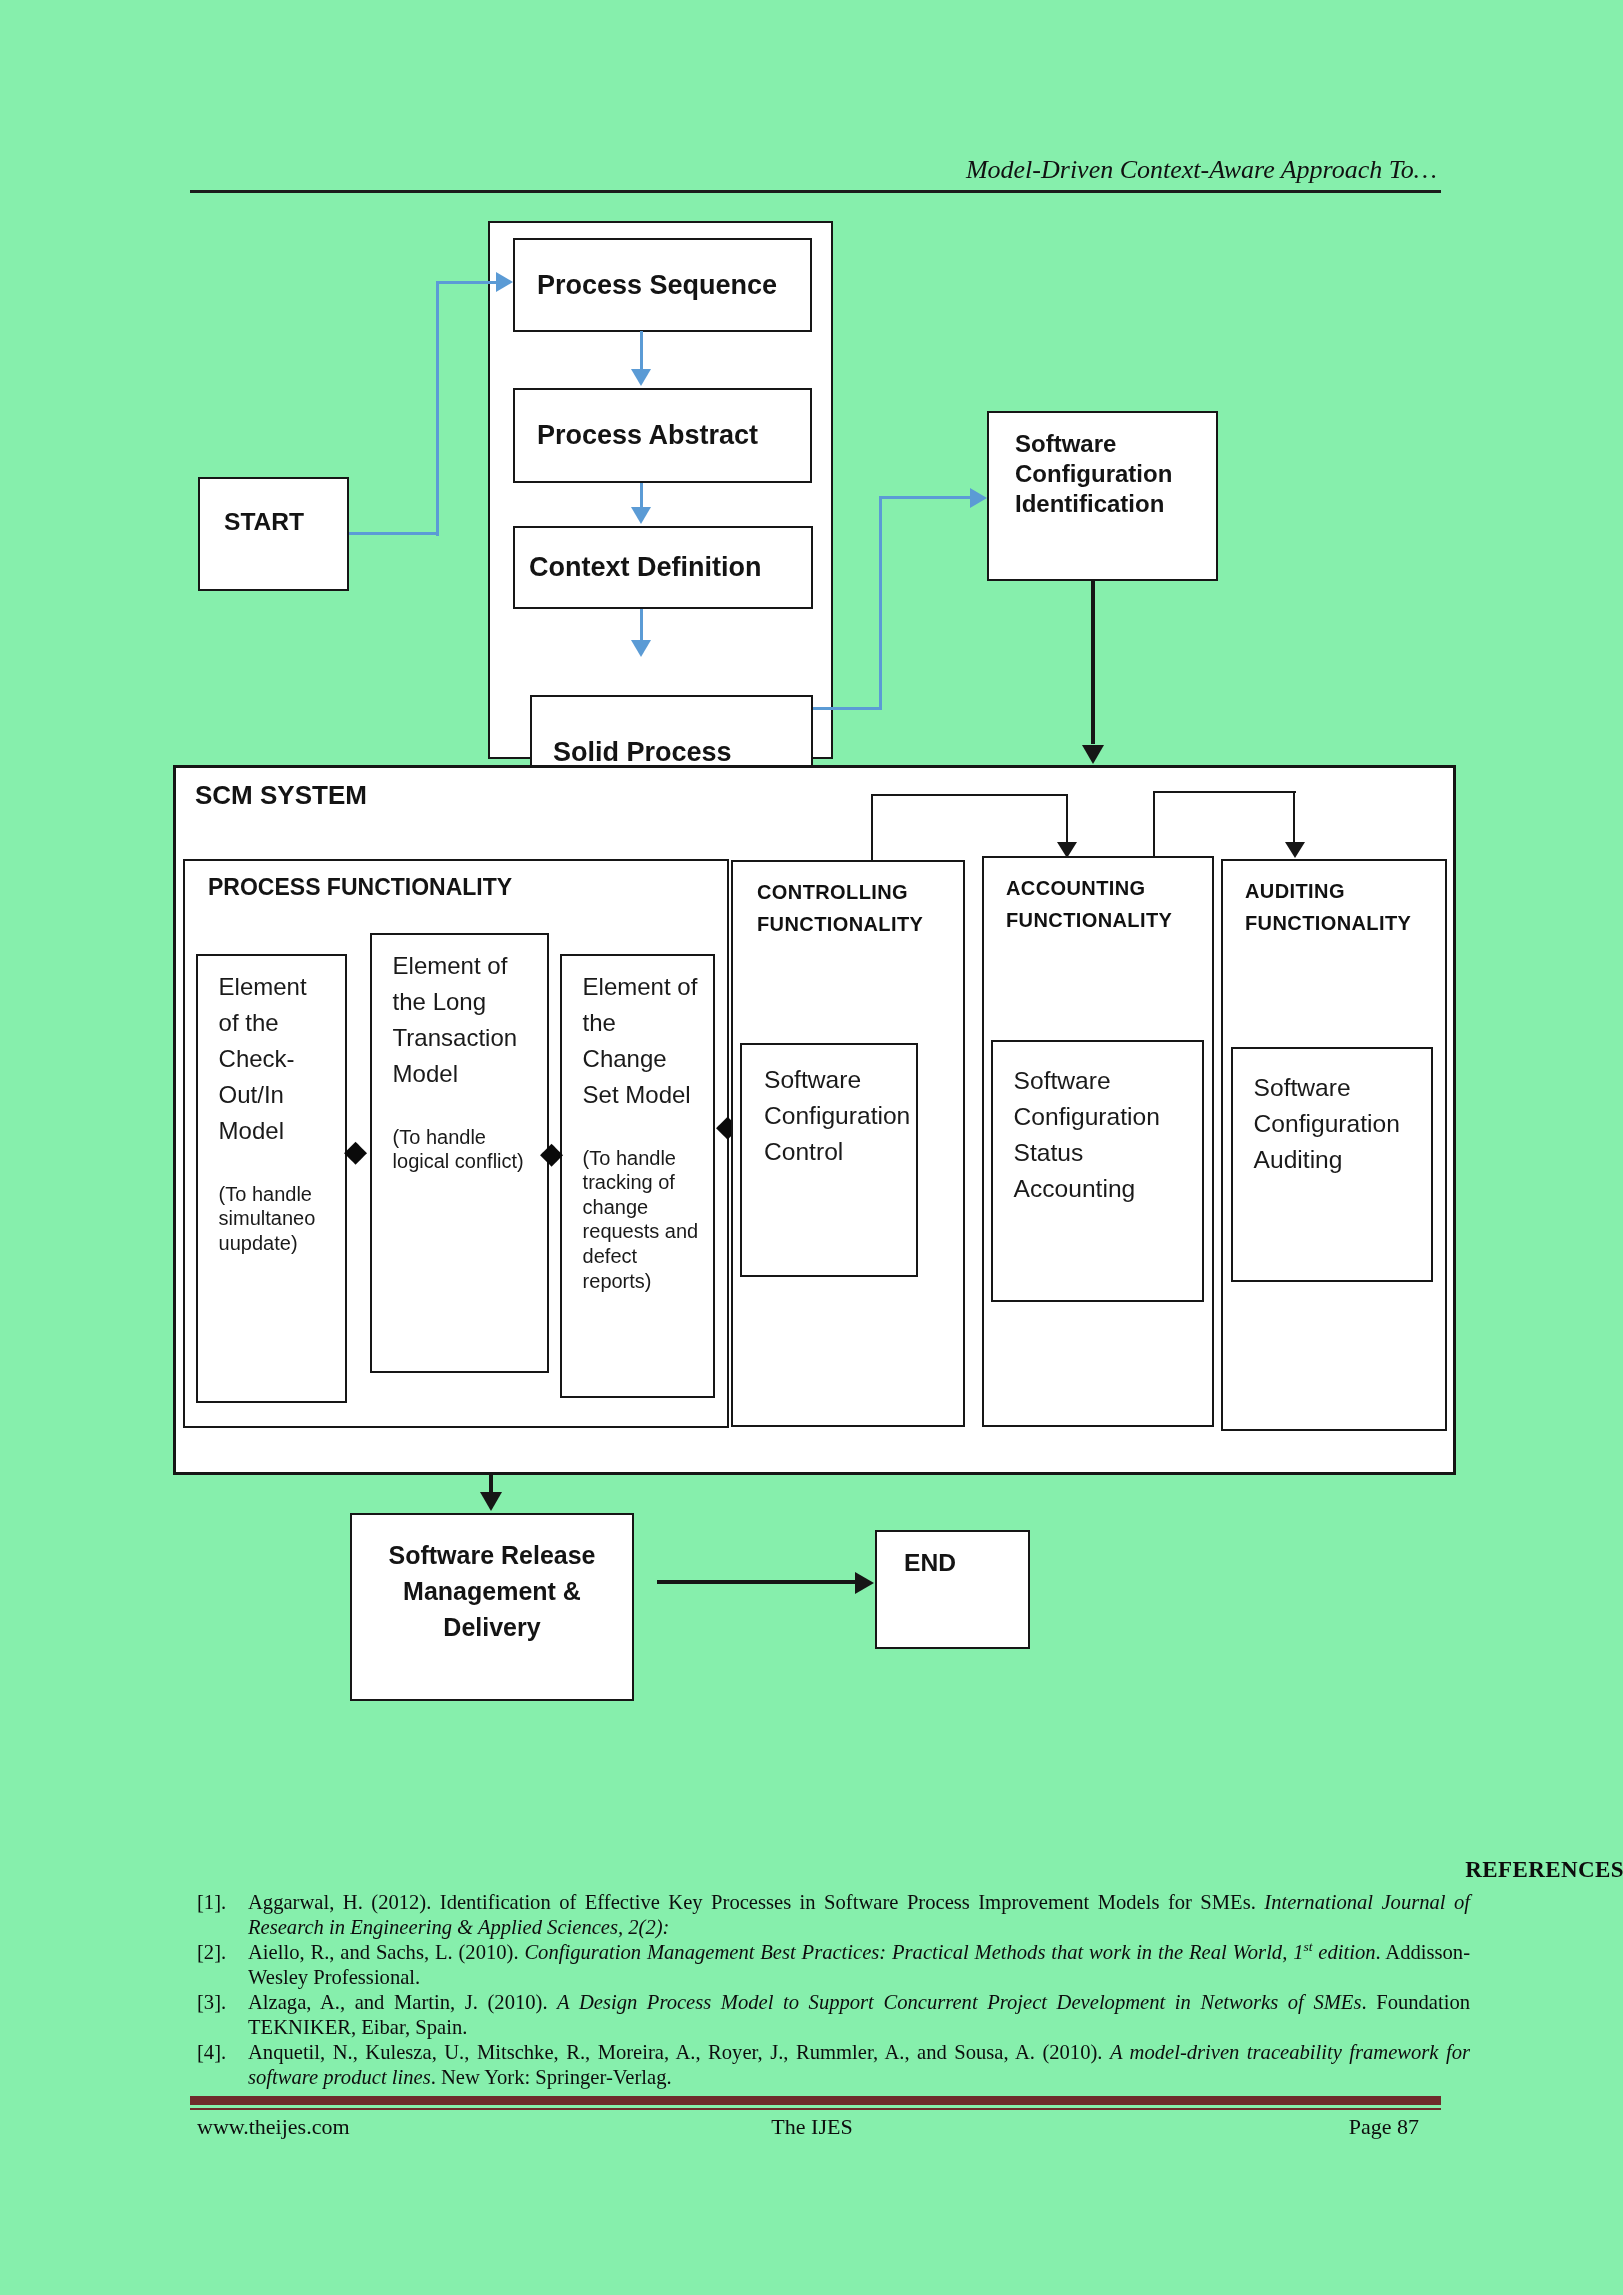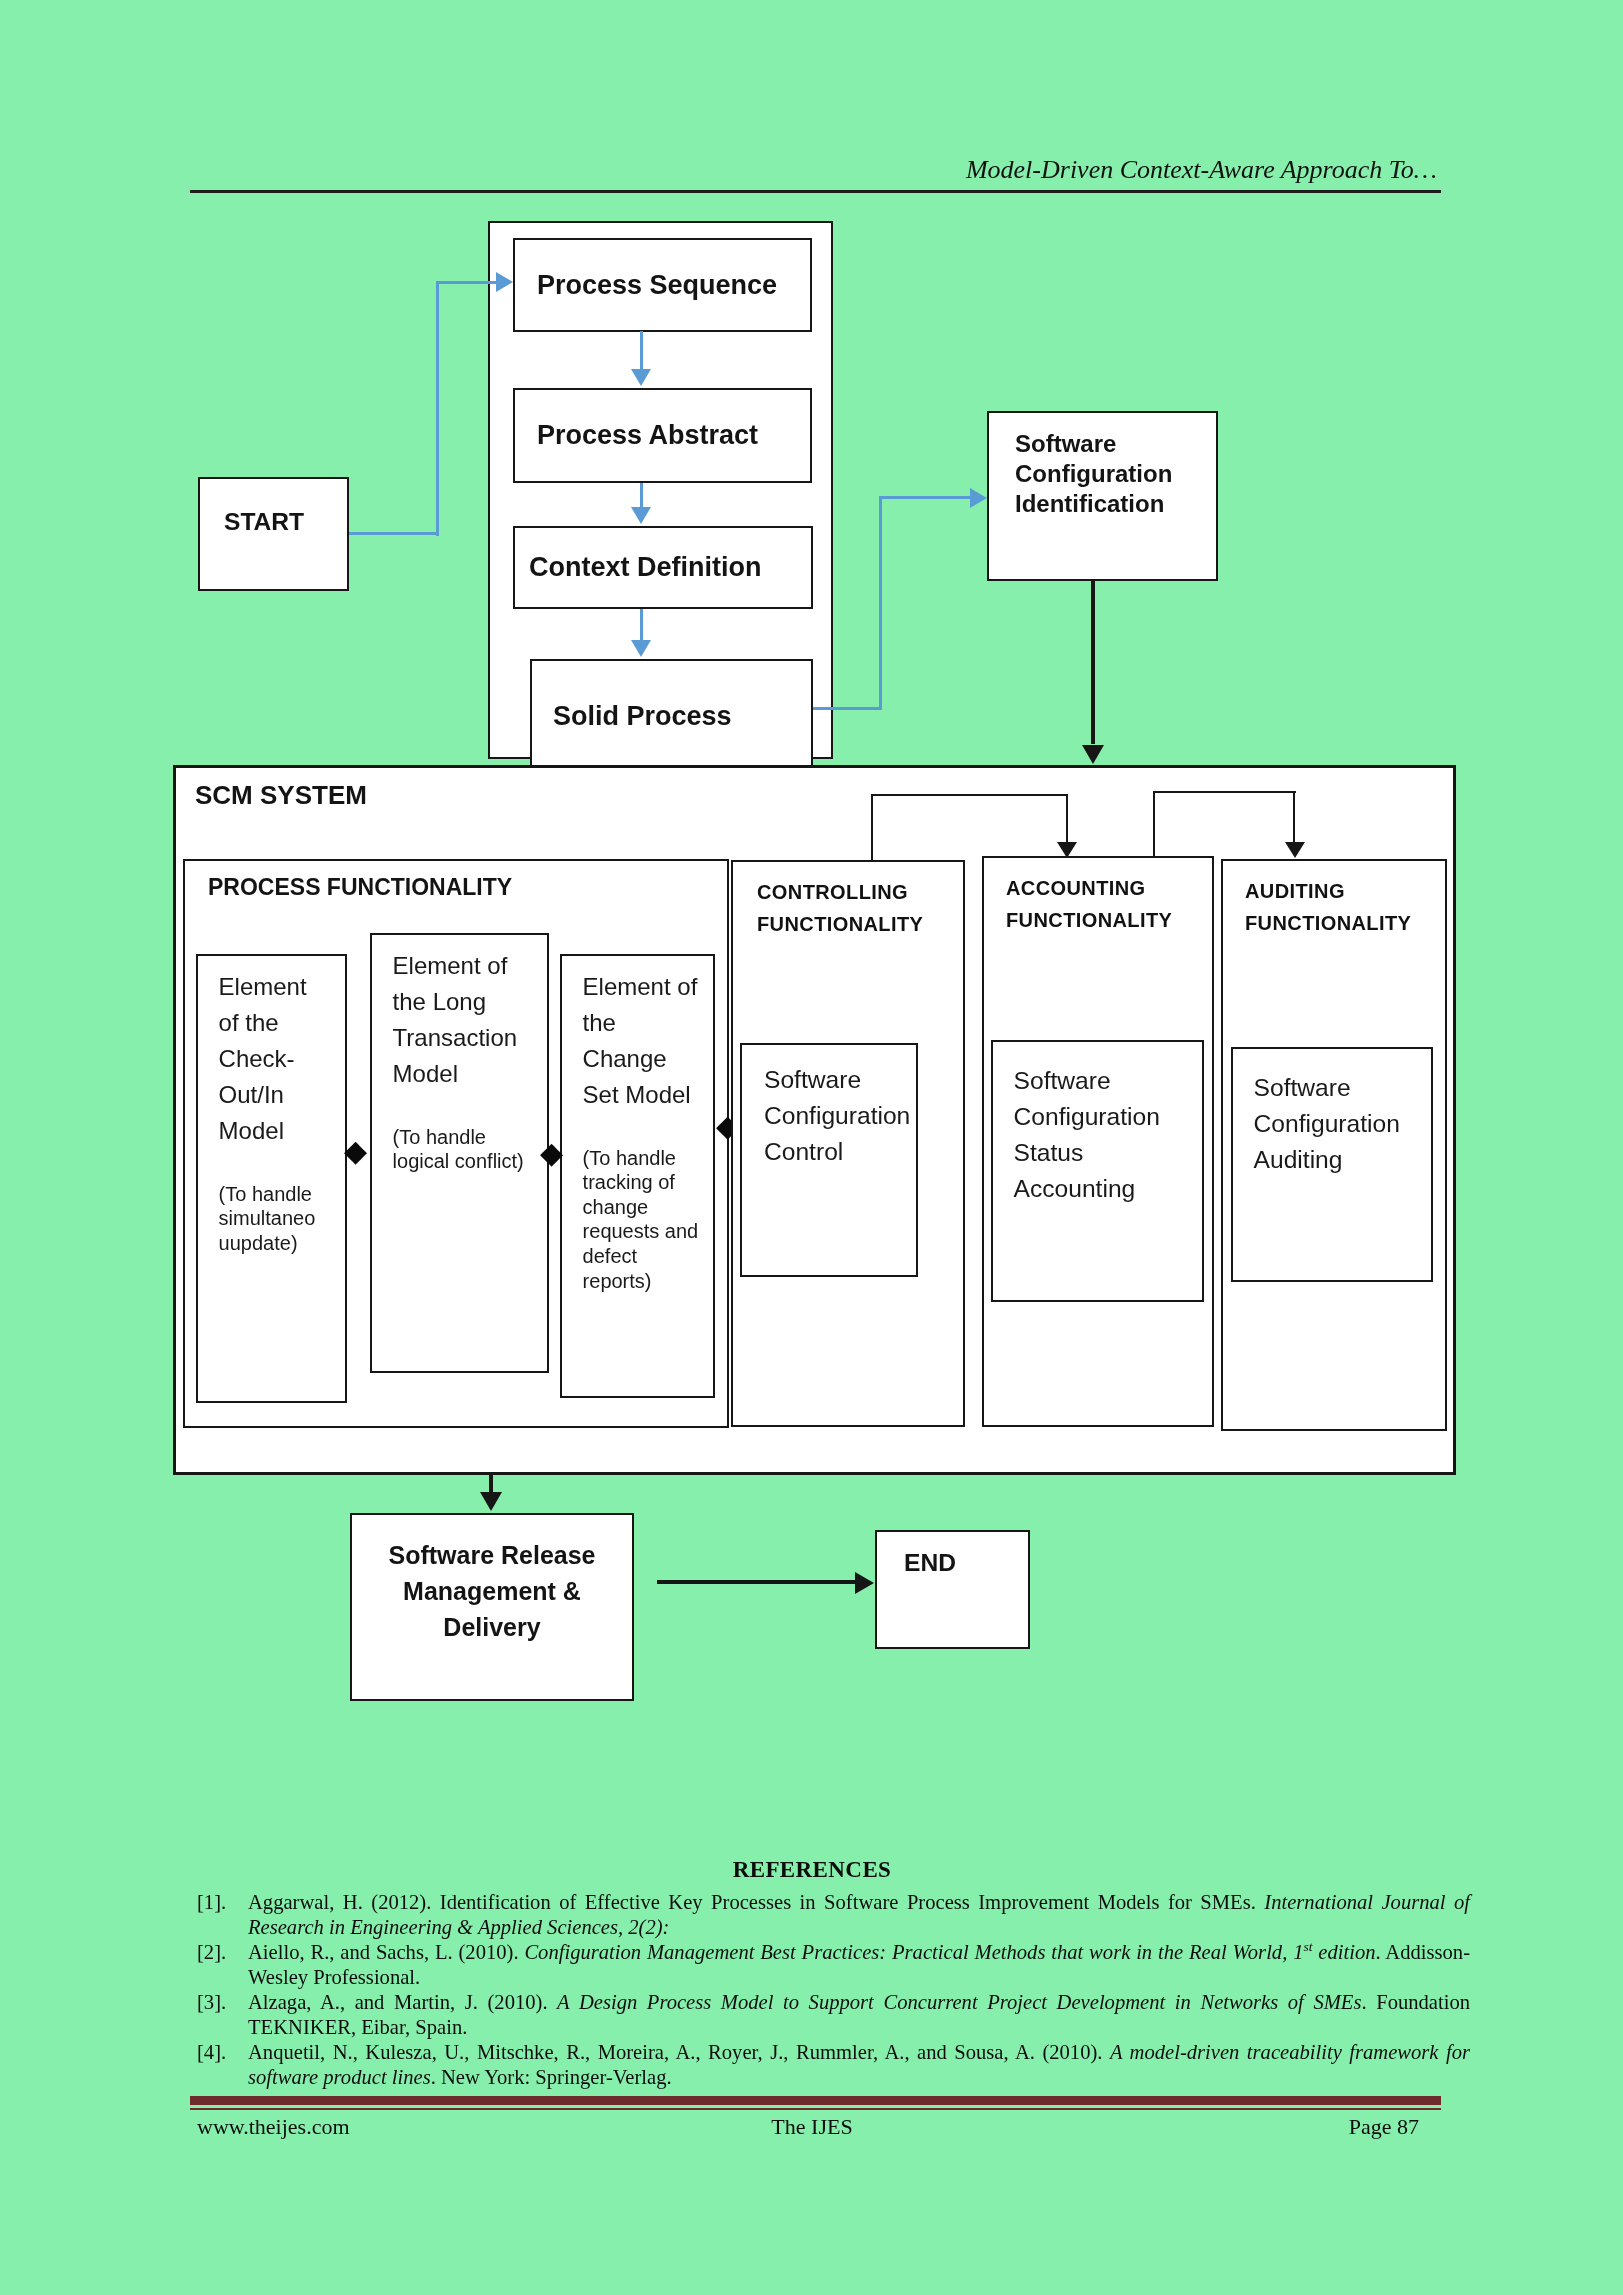--- a/index.html
+++ b/index.html
@@ -43,21 +43,21 @@
   </div>
 
   <div class="box vcenter" style="left:513px;top:388px;width:299px;height:95px;padding-left:22px;">
     <span class="flowlabel" style="font-size:27px;">Process Abstract</span>
   </div>
 
   <div class="box vcenter" style="left:513px;top:526px;width:300px;height:83px;padding-left:14px;">
     <span class="flowlabel" style="font-size:27px;">Context Definition</span>
   </div>
 
-  <div class="box vcenter" style="left:530px;top:659px;width:283px;height:114px;padding-left:21px;">
+  <div class="box vcenter" style="left:530px;top:695px;width:283px;height:114px;padding-left:21px;">
     <span class="flowlabel" style="font-size:27px;">Solid Process</span>
   </div>
 
   <div class="box" style="left:198px;top:477px;width:151px;height:114px;padding:28.5px 0 0 24px;">
     <span class="flowlabel" style="font-size:24.6px;">START</span>
   </div>
 
   <div class="box" style="left:987px;top:411px;width:231px;height:170px;padding:16px 16px 0 26px;">
     <span class="flowlabel" style="font-size:24px;line-height:30px;display:block;">Software Configuration Identification</span>
   </div>
@@ -146,21 +146,21 @@
   </div>
 
   <div class="hline" style="left:657px;top:1580px;width:199px;height:4px;"></div>
   <div class="tri r-black" style="left:855px;top:1572px;"></div>
 
   <div class="box" style="left:875px;top:1530px;width:155px;height:119px;padding:17.4px 0 0 27px;">
     <span class="flowlabel" style="font-size:24.6px;">END</span>
   </div>
 
 
-  <div class="abs serif" style="left:0;top:1857px;width:1624px;text-align:center;font-weight:bold;font-size:23px;letter-spacing:0.4px;color:#0d0d0d;">REFERENCES</div>
+  <div class="abs serif" style="left:0;top:1857px;width:1624px;text-align:right;font-weight:bold;font-size:23px;letter-spacing:0.4px;color:#0d0d0d;">REFERENCES</div>
 
   <div class="abs serif" style="left:197px;top:1890px;width:1273px;">
     <div class="refitem">
       <span class="refmarker">[1].</span><span>Aggarwal, H. (2012). Identification of Effective Key Processes in Software Process Improvement Models for SMEs. </span><i>International Journal of Research in Engineering &amp; Applied Sciences, 2(2):</i>
     </div>
     <div class="refitem">
       <span class="refmarker">[2].</span><span>Aiello, R., and Sachs, L. (2010). </span><i>Configuration Management Best Practices: Practical Methods that work in the Real World, 1</i><sup><i>st</i></sup><i> edition</i><span>. Addisson-Wesley Professional.</span>
     </div>
     <div class="refitem">
       <span class="refmarker">[3].</span><span>Alzaga, A., and Martin, J. (2010). </span><i>A Design Process Model to Support Concurrent Project Development in Networks of SMEs</i><span>. Foundation TEKNIKER, Eibar, Spain.</span>

